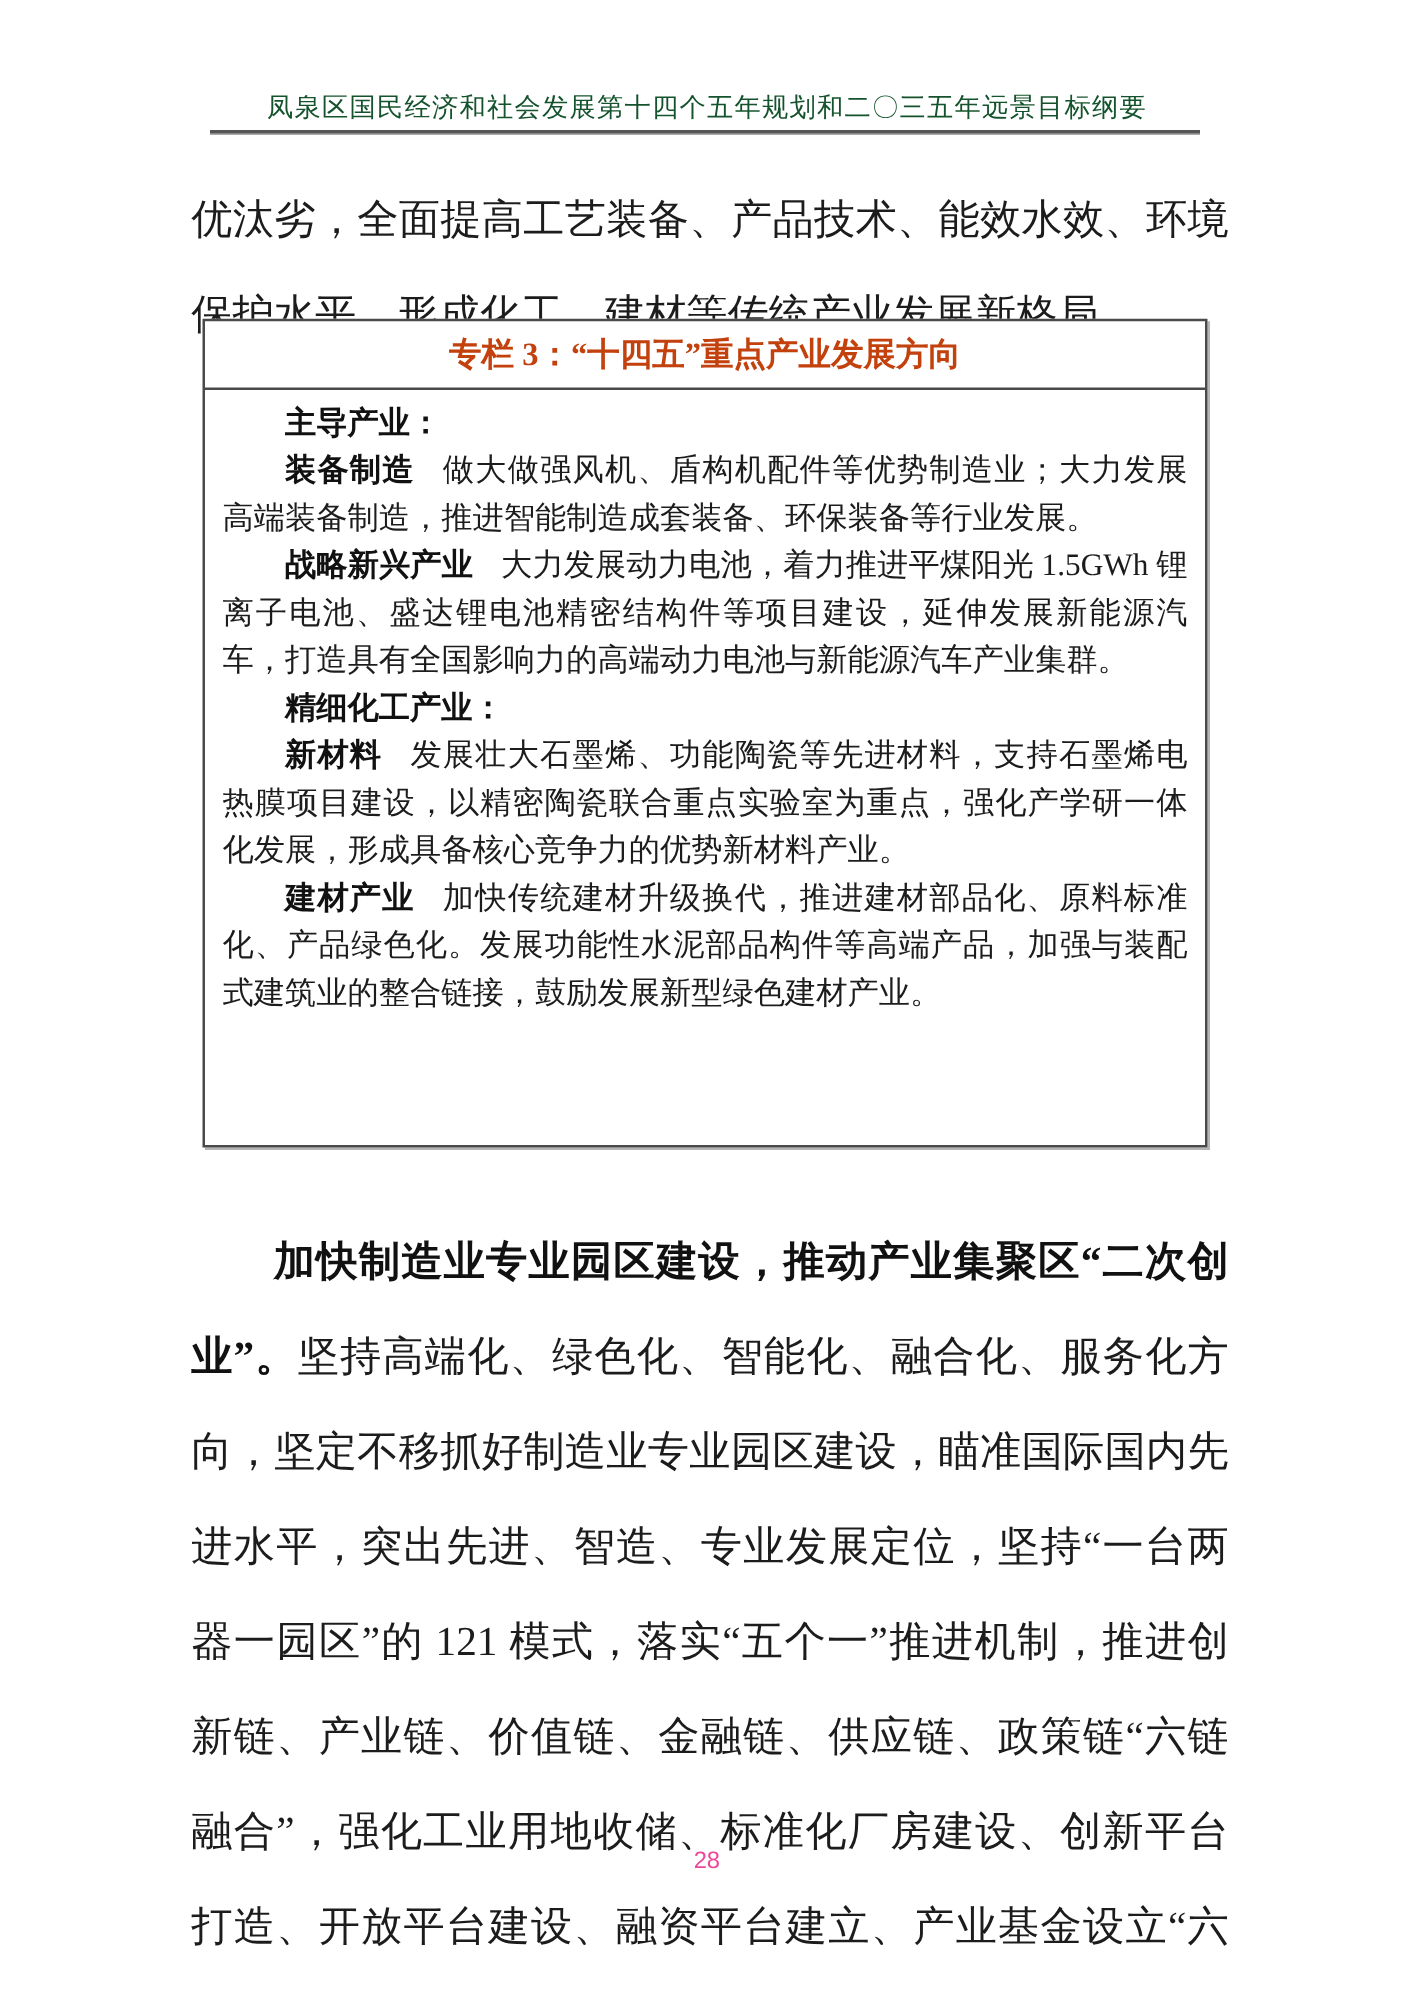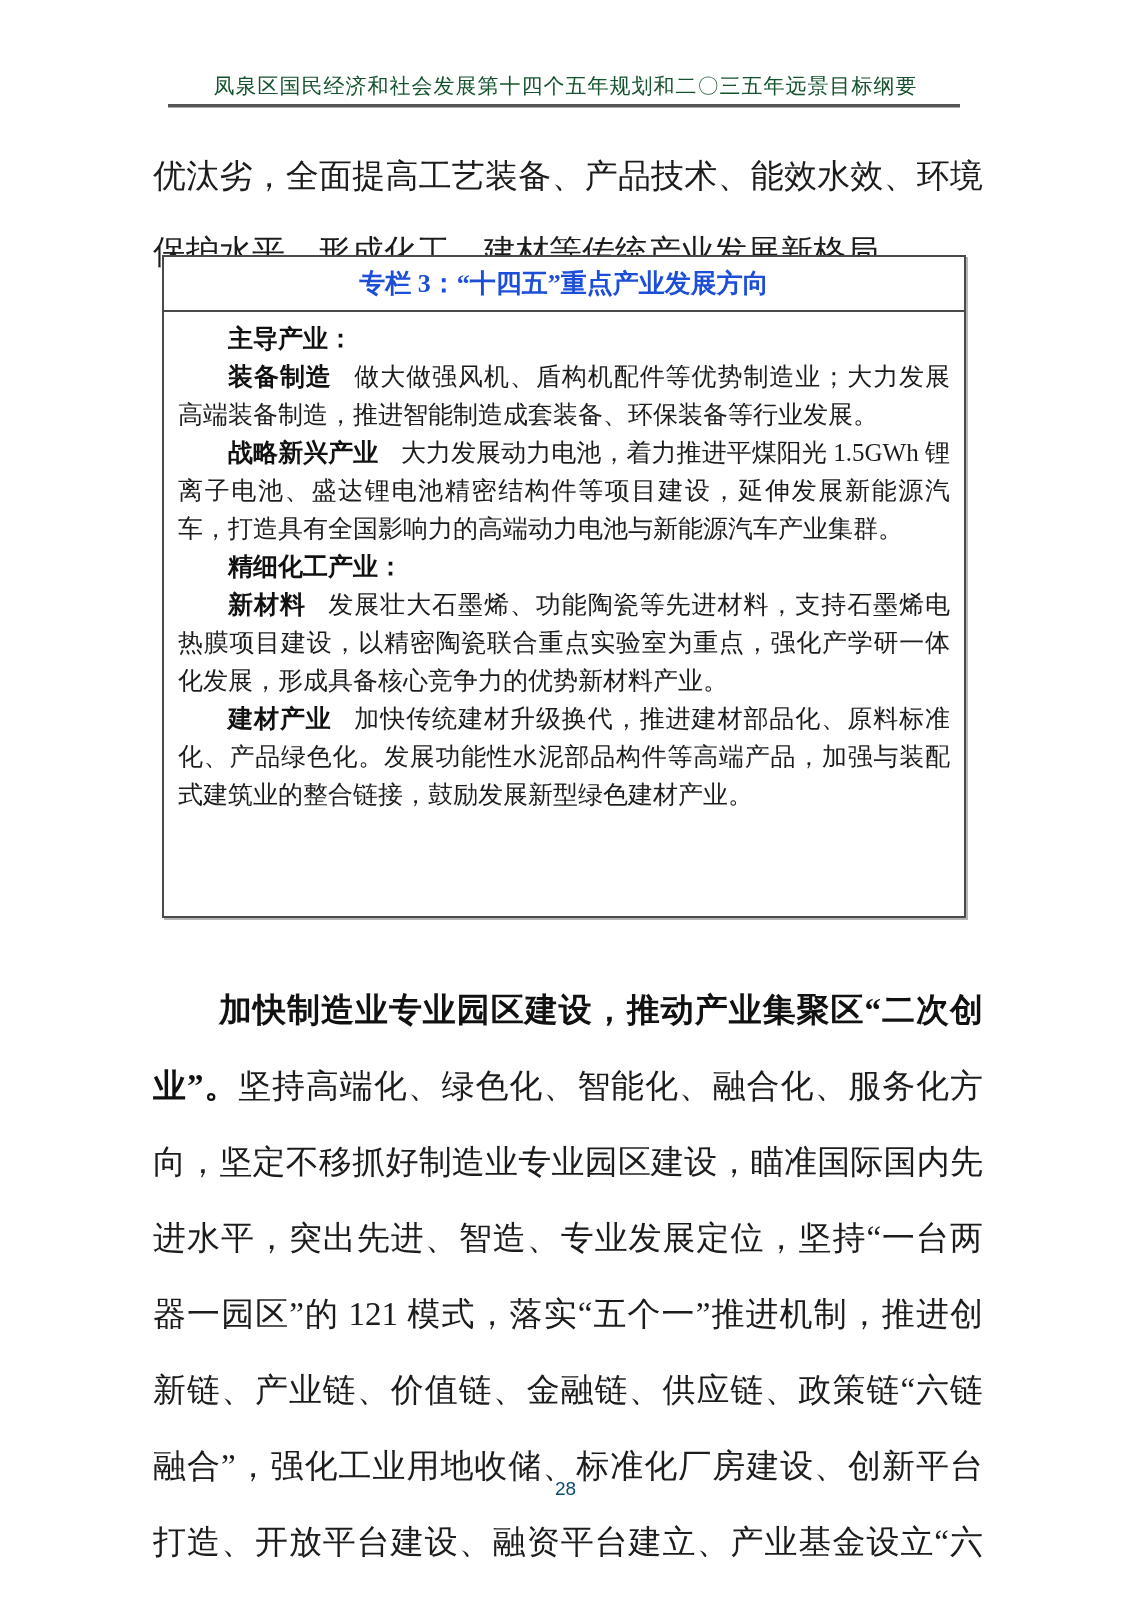--- a/index.html
+++ b/index.html
@@ -59,21 +59,21 @@
     box-sizing: border-box;
   }
   .box-title {
     height: 55px;
     border-bottom: 2px solid #4a4a4a;
     display: flex;
     align-items: center;
     justify-content: center;
     font-size: 26px;
     font-weight: 700;
-    color: #1d4ed8;
+    color: #c2410c;
     box-sizing: border-box;
   }
   .box-body {
     padding: 8px 14px 0 14px;
     font-size: 25px;
     line-height: 38px;
     color: #1c1c1c;
   }
   .box-para {
     margin: 0;
@@ -83,21 +83,21 @@
   .box-para b { font-weight: 700; color: #111; }
   .box-para .item-label { margin-right: 0.9em; }
 
   
   .page-number {
     position: absolute;
     top: 1478px; left: 0; right: 0;
     text-align: center;
     font-family: "Liberation Sans", "DejaVu Sans", sans-serif;
     font-size: 19px;
-    color: #0c4a6e;
+    color: #ec4899;
   }
 </style>
 </head>
 <body>
 
 <div class="page">
 
   <div class="doc-header">凤泉区国民经济和社会发展第十四个五年规划和二〇三五年远景目标纲要</div>
 
   <div class="header-rule"></div>

